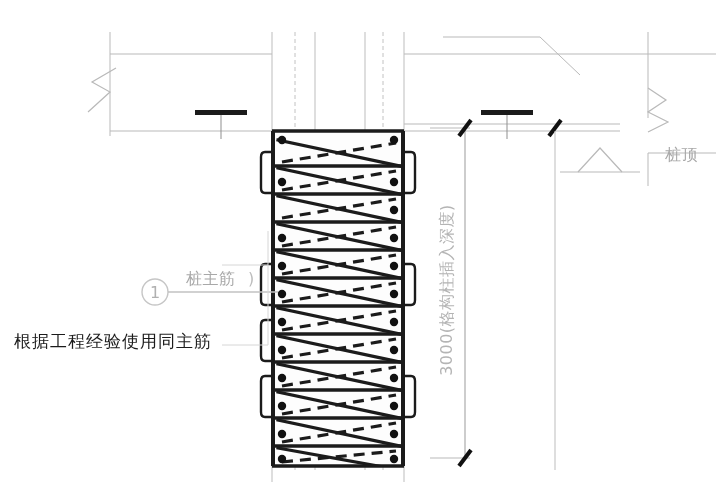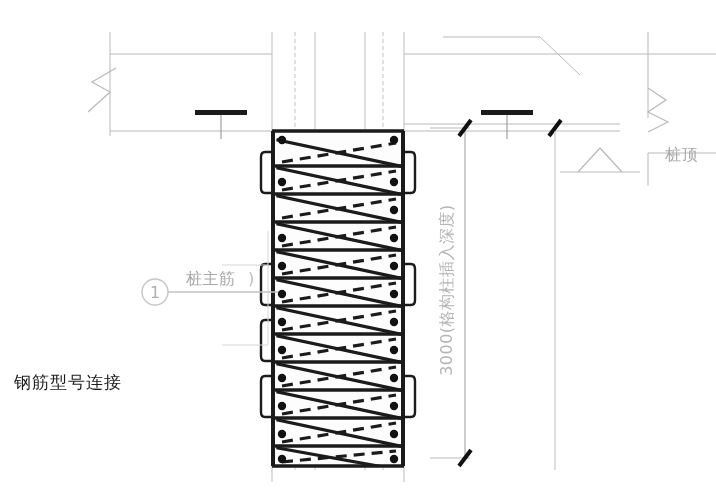--- a/index.html
+++ b/index.html
@@ -223,15 +223,15 @@
 
     <g stroke="#d6d6d6" stroke-width="1" fill="none">
       <polyline points="222,265 268,265 268,345 222,345"></polyline>
       <line x1="268" y1="231" x2="268" y2="265"></line>
     </g>
 
     <text class="svg-label-cjk" x="665" y="160" font-size="16" fill="#a8a8a8">桩顶</text>
 
   </svg>
 
-  <div class="note-text" id="note-line-2">钢筋型号连接</div>
+  <div class="note-text" id="note-line-1">根据工程经验使用同主筋</div>
 
 </div>
 
 </body></html>

